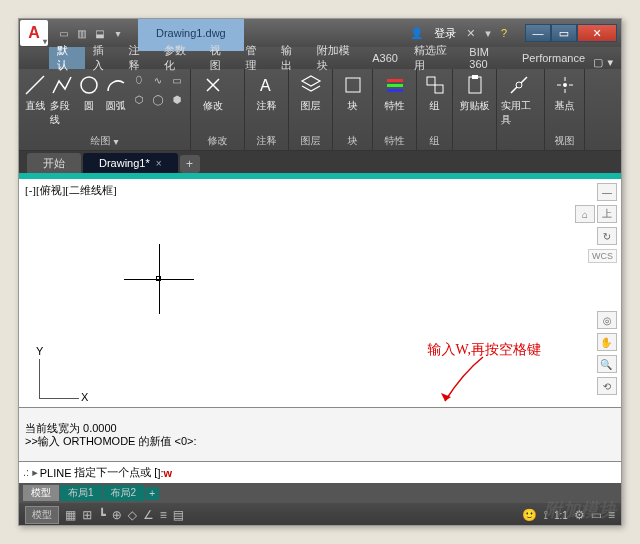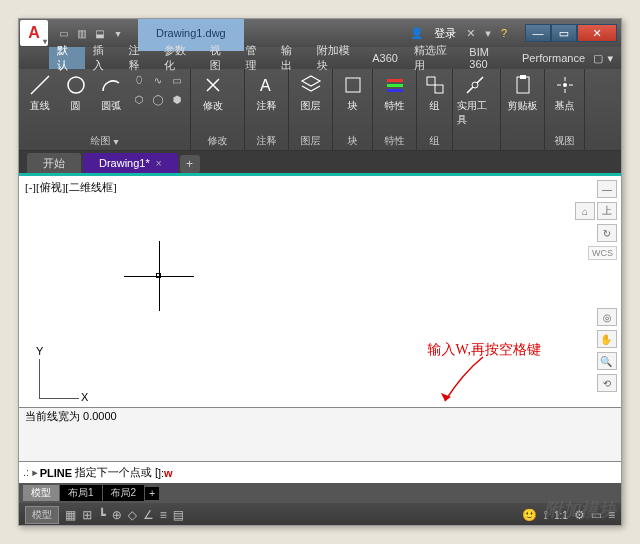--- a/index.html
+++ b/index.html
@@ -9,62 +9,62 @@
 .app-logo{width:28px;height:26px;background:#fff;margin:1px 8px 1px 1px;color:#d62828;font-weight:bold;font-size:16px;display:flex;align-items:center;justify-content:center;border-radius:2px;position:relative}
 .qat{display:flex;gap:2px;margin-right:12px}
 .qat span{width:16px;height:16px;color:#ccc;font-size:10px;display:flex;align-items:center;justify-content:center}
 .title-tab{background:#8db3d8;color:#1a3a5c;height:26px;padding:18px 18px;display:flex;align-items:center;border-radius:2px 2px 0 0;margin-right:12px}
 .search-box{background:#5a5a5a;border:1px solid #777;height:18px;width:100px;color:#aaa;font-size:10px;padding:0 4px;display:flex;align-items:center}
 .title-right{margin-left:auto;display:flex;align-items:center;gap:10px;padding-right:4px}
 .title-right .ico{color:#ccc;font-size:11px}
 .winbtns{display:flex;gap:0;margin-left:8px}
 .winbtn{width:26px;height:18px;background:linear-gradient(#5a7a9a,#3a5a7a);border:1px solid #2a4a6a;color:#fff;font-size:11px;display:flex;align-items:center;justify-content:center}
 .winbtn.close{background:linear-gradient(#e05a4a,#c03a2a);width:40px}
-.menubar{height:22px;background:linear-gradient(#555,#444);display:flex;align-items:center;font-size:11px;color:#ddd;padding-left:30px}
+.menubar{height:22px;background:linear-gradient(#555,#444);display:flex;align-items:flex-end;font-size:11px;color:#ddd;padding-left:30px}
 .menubar .tab{padding:0 8px;height:22px;display:flex;align-items:center;cursor:pointer}
 .menubar .tab.active{background:#6a8daa;color:#fff}
 .menubar .help{margin-left:auto;padding-right:8px;display:flex;gap:4px}
 .ribbon{height:82px;background:linear-gradient(#545454,#464646);display:flex;border-bottom:1px solid #333}
 .panel{border-right:1px solid #333;display:flex;flex-direction:column;padding:2px 4px}
 .panel-body{flex:1;display:flex;gap:2px;align-items:flex-start}
 .panel-title{font-size:10px;color:#ccc;text-align:center;height:14px;display:flex;align-items:center;justify-content:center;gap:3px}
 .rbtn{display:flex;flex-direction:column;align-items:center;justify-content:center;width:36px;color:#eee;font-size:10px;gap:2px;padding:2px 0}
 .rbtn svg{width:24px;height:24px}
 .smallgrid{display:grid;grid-template-columns:repeat(3,18px);grid-auto-rows:18px;gap:1px}
 .smallgrid div{color:#ccc;font-size:10px;display:flex;align-items:center;justify-content:center}
 .doctabs{height:22px;background:#3a3a3a;display:flex;align-items:flex-end;padding-left:8px}
 .doctab{height:20px;background:#555;color:#ddd;font-size:11px;padding:0 16px;display:flex;align-items:center;margin-right:2px;border-radius:3px 3px 0 0}
-.doctab.active{background:#4c1d95;color:#fff}
+.doctab.active{background:#0f172a;color:#fff}
 .doctab .x{margin-left:6px;color:#aaa;font-size:10px}
 .addtab{width:20px;height:18px;background:#555;color:#ccc;display:flex;align-items:center;justify-content:center;border-radius:3px;font-size:12px}
-.viewport{position:relative;height:234px;background:#fff;border-top:3px solid #14b8a6}
+.viewport{position:relative;height:234px;background:#fff;border-top:6px solid #14b8a6}
 .vp-label{position:absolute;top:4px;left:6px;font-size:11px;color:#000;font-family:SimSun}
 .crosshair{position:absolute;top:100px;left:140px}
 .crosshair .h{position:absolute;width:70px;height:1px;background:#000;top:0;left:-35px}
 .crosshair .v{position:absolute;width:1px;height:70px;background:#000;top:-35px;left:0}
 .crosshair .box{position:absolute;width:5px;height:5px;border:1px solid #000;top:-3px;left:-3px}
 .ucs{position:absolute;bottom:8px;left:20px;font-size:11px;font-family:serif}
 .ucs .yax{position:absolute;width:1px;height:40px;background:#555;bottom:0;left:0}
 .ucs .xax{position:absolute;width:40px;height:1px;background:#555;bottom:0;left:0}
 .ucs .yl{position:absolute;bottom:42px;left:-3px}
 .ucs .xl{position:absolute;bottom:-4px;left:42px}
 .navtools{position:absolute;right:4px;top:4px;display:flex;flex-direction:column;gap:4px;align-items:flex-end}
 .navbtn{width:20px;height:18px;border:1px solid #bbb;background:#f4f4f4;font-size:10px;color:#666;display:flex;align-items:center;justify-content:center}
 .wcs{font-size:9px;color:#888;border:1px solid #ccc;padding:1px 3px;background:#f8f8f8}
 .annot{position:absolute;right:80px;bottom:48px;color:#d00;font-size:14px;font-family:SimSun}
 .arrow-svg{position:absolute;right:128px;bottom:-2px;width:60px;height:56px;pointer-events:none}
-.cmdhist{height:54px;background:#f4f4f4;border-top:1px solid #888;font-size:11px;font-family:SimSun;padding:2px 6px;line-height:13px;color:#000;overflow:hidden}
+.cmdhist{height:54px;background:#f4f4f4;border-top:1px solid #888;font-size:11px;font-family:SimSun;padding:14px 6px;line-height:13px;color:#000;overflow:hidden}
 .cmdline{height:22px;background:#fff;border-top:1px solid #888;display:flex;align-items:center;font-size:11px;font-family:SimSun;padding:0 4px}
 .cmdline .prompt{color:#555;margin-right:2px}
-.cmdline .cmd{font-weight:bold}
+.cmdline .cmd{font-weight:normal}
 .opt{color:#555}
 .optkey{color:#2a5aaa}
 .inputval{color:#c00;font-weight:bold}
 .layouttabs{height:20px;background:#555;display:flex;align-items:center;font-size:10px;color:#ccc;padding-left:4px;gap:1px}
-.ltab{background:#000000;padding:1px 8px}
+.ltab{background:#0f766e;padding:1px 8px}
 .ltab.active{background:#888;color:#fff}
 .ltab.plus{padding:1px 4px}
 .statusbar{height:24px;background:linear-gradient(#4a4a4a,#383838);display:flex;align-items:center;font-size:10px;color:#ccc;padding:0 6px;gap:6px}
 .statusbar .sbtn{color:#bbb;font-size:12px}
 .statusbar .modelbtn{background:#666;padding:1px 6px;border:1px solid #888}
 .statusbar .spacer{flex:1}
 .watermark{position:absolute;right:24px;bottom:22px;font-size:18px;color:rgba(120,120,120,.35);font-style:italic;font-weight:bold;pointer-events:none}
 </style>
 </head>
 <body>
@@ -116,20 +116,26 @@
   <div class="panel" style="width:172px">
    <div class="panel-body">
     <div class="rbtn">
             <svg viewBox="0 0 24 24">
               <line x1="3" y1="21" x2="21" y2="3" stroke="#fff" stroke-width="1.5"></line>
             </svg>
             <span>直线</span>
           </div>
     <div class="rbtn">
             <svg viewBox="0 0 24 24">
+              <polyline points="3,20 9,8 15,16 21,4" stroke="#fff" fill="none" stroke-width="1.5"></polyline>
+            </svg>
+            <span>多段线</span>
+          </div>
+    <div class="rbtn">
+            <svg viewBox="0 0 24 24">
               <circle cx="12" cy="12" r="8" stroke="#fff" fill="none" stroke-width="1.5"></circle>
             </svg>
             <span>圆</span>
           </div>
     <div class="rbtn">
             <svg viewBox="0 0 24 24">
               <path d="M4 18 A10 10 0 0 1 20 10" stroke="#fff" fill="none" stroke-width="1.5"></path>
             </svg>
             <span>圆弧</span>
           </div>
@@ -209,40 +215,40 @@
           <div class="rbtn">
             <svg viewBox="0 0 24 24">
               <rect x="4" y="4" width="8" height="8" stroke="#fff" fill="none"></rect>
               <rect x="12" y="12" width="8" height="8" stroke="#fff" fill="none"></rect>
             </svg>
             <span>组</span>
           </div>
         </div>
    <div class="panel-title">组</div>
   </div>
+  <div class="panel" style="width:44px">
+   <div class="panel-body">
+          <div class="rbtn">
+            <svg viewBox="0 0 24 24">
+              <rect x="6" y="4" width="12" height="16" stroke="#fff" fill="none"></rect>
+              <rect x="9" y="2" width="6" height="4" fill="#fff"></rect>
+            </svg>
+            <span>剪贴板</span>
+          </div>
+        </div>
+   <div class="panel-title"></div>
+  </div>
   <div class="panel" style="width:48px">
    <div class="panel-body">
           <div class="rbtn">
             <svg viewBox="0 0 24 24">
               <path d="M4 20l6-6m4-4l6-6" stroke="#fff" stroke-width="1.5"></path>
               <circle cx="12" cy="12" r="3" stroke="#fff" fill="none"></circle>
             </svg>
             <span>实用工具</span>
-          </div>
-        </div>
-   <div class="panel-title"></div>
-  </div>
-  <div class="panel" style="width:44px">
-   <div class="panel-body">
-          <div class="rbtn">
-            <svg viewBox="0 0 24 24">
-              <rect x="6" y="4" width="12" height="16" stroke="#fff" fill="none"></rect>
-              <rect x="9" y="2" width="6" height="4" fill="#fff"></rect>
-            </svg>
-            <span>剪贴板</span>
           </div>
         </div>
    <div class="panel-title"></div>
   </div>
   <div class="panel" style="width:40px">
    <div class="panel-body">
           <div class="rbtn">
             <svg viewBox="0 0 24 24">
               <circle cx="12" cy="12" r="2" fill="#fff"></circle>
               <path d="M12 4v4M12 16v4M4 12h4M16 12h4" stroke="#fff"></path>
@@ -294,20 +300,21 @@
    </div>
    <div class="annot">输入W,再按空格键</div>
    <svg class="arrow-svg" viewBox="0 0 60 56">
         <path d="M50 4 Q30 20 12 48" stroke="#d00" fill="none" stroke-width="1.5"></path>
         <path d="M12 48 l-4 -8 l10 4 z" fill="#d00"></path>
       </svg>
  </div>
 
  <div class="cmdhist">
    <div>当前线宽为  0.0000</div>
+   <div>&gt;&gt;输入 ORTHOMODE 的新值 &lt;0&gt;:</div>
  </div>
 
  <div class="cmdline">
    <span class="prompt">.: ▸</span>
    <span class="cmd">PLINE</span>&nbsp;
    <span>指定下一个点或 [</span>
    <span>]: </span>
    <span class="inputval">w</span>
  </div>
 

